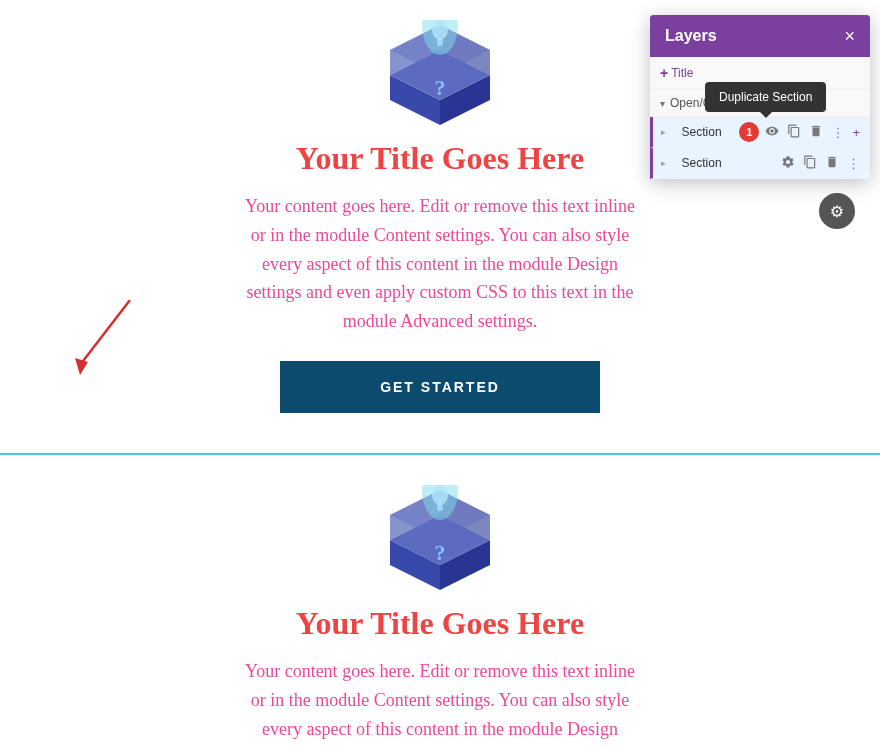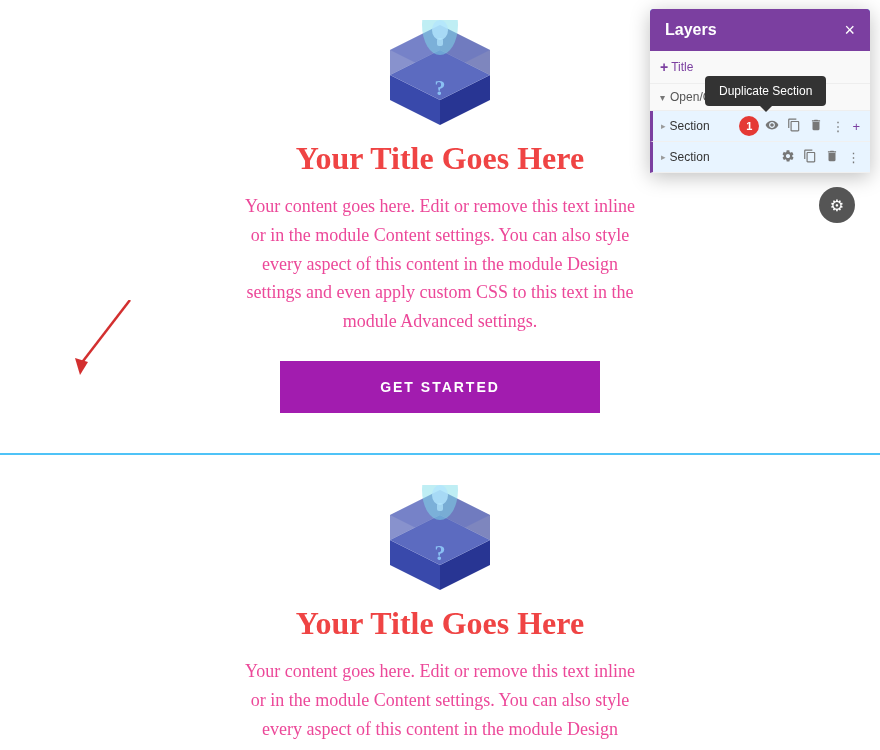--- a/index.html
+++ b/index.html
@@ -48,21 +48,21 @@
       max-width: 400px;
       margin: 0 auto 25px;
       line-height: 1.6;
     }
 
     .get-started-btn {
       display: block;
       width: 320px;
       margin: 0 auto;
       padding: 18px 0;
-      background: #a21caf;
+      background: #0c4a6e;
       color: #fff;
       font-size: 14px;
       font-weight: bold;
       letter-spacing: 2px;
       text-align: center;
       border: none;
       cursor: pointer;
       text-transform: uppercase;
     }
 
@@ -77,21 +77,21 @@
 
     
     .section-2 {
       padding: 20px 0 30px;
       text-align: center;
     }
 
     
     .layers-panel {
       position: absolute;
-      top: 9px;
+      top: 15px;
       right: 10px;
       width: 220px;
       background: #3b82f6;
       border-radius: 4px;
       box-shadow: 0 4px 20px rgba(0,0,0,0.25);
       z-index: 100;
       overflow: visible;
     }
 
     .layers-header {
@@ -227,20 +227,21 @@
       font-size: 9px;
       color: #999;
       margin-right: 4px;
     }
 
     .layer-section-label {
       font-size: 12px;
       color: #333;
       font-family: sans-serif;
       flex: 1;
+      margin-left: 12px;
     }
 
     
     .red-badge {
       background: #e53935;
       color: #fff;
       border-radius: 50%;
       width: 20px;
       height: 20px;
       display: flex;

